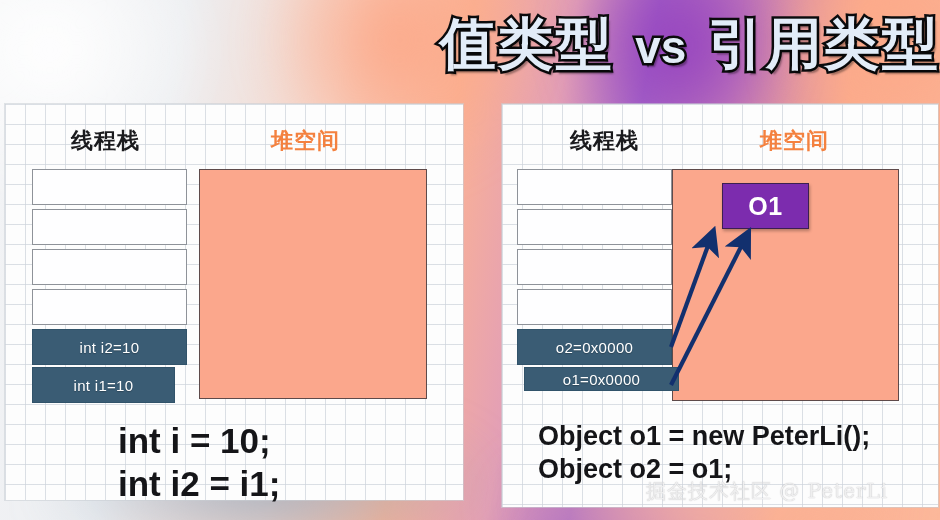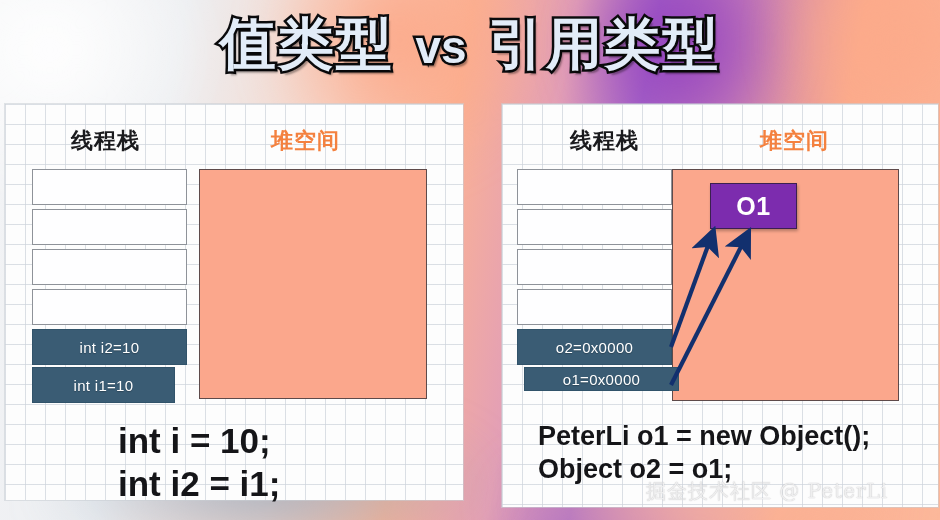--- a/index.html
+++ b/index.html
@@ -85,21 +85,21 @@
     border-radius: 50%;
     background: radial-gradient(closest-side, rgba(250,186,160,0.9), rgba(250,186,160,0.0) 75%);
     filter: blur(26px);
   }
 
   
   .title {
     position: absolute;
     left: 0; right: 0;
     top: 6px;
-    text-align: center;
+    text-align: right;
     font-size: 56px;
     font-weight: 700;
     letter-spacing: 2px;
     line-height: 1.35;
     color: #e2ecf8;
     -webkit-text-stroke: 5px #0b0b0d;
     paint-order: stroke fill;
     text-shadow: 3px 4px 2px rgba(0,0,0,0.35);
     white-space: nowrap;
   }
@@ -257,21 +257,21 @@
     <div class="line">int i2 = i1;</div>
   </div>
 
   <div class="panel" id="panel-right">
 
     <div class="section-head head-stack" style="left:68px; top:22px;">线程栈</div>
     <div class="section-head head-heap" style="left:258px; top:22px;">堆空间</div>
 
     <div class="heap" style="left:170px; top:65px; width:227px; height:232px;"></div>
 
-    <div class="obj-box" style="left:208px; top:79px; width:87px; height:46px;">
+    <div class="obj-box" style="left:220px; top:79px; width:87px; height:46px;">
       <span>O1</span>
     </div>
 
     <div class="cell cell-empty" style="left:15px; top:65px; width:155px; height:36px;">
       <span></span>
     </div>
     <div class="cell cell-empty" style="left:15px; top:105px; width:155px; height:36px;">
       <span></span>
     </div>
     <div class="cell cell-empty" style="left:15px; top:145px; width:155px; height:36px;">
@@ -292,19 +292,19 @@
         <marker id="ah" markerWidth="7" markerHeight="7" refX="5.4" refY="3.5" orient="auto" markerUnits="strokeWidth">
           <path d="M0,0 L7,3.5 L0,7 L1.6,3.5 Z" fill="#12306e"></path>
         </marker>
       </defs>
       <path d="M169,243 L211,128" stroke="#12306e" stroke-width="4.2" fill="none" marker-end="url(#ah)"></path>
       <path d="M169,281 L246,129" stroke="#12306e" stroke-width="4.2" fill="none" marker-end="url(#ah)"></path>
     </svg>
   </div>
 
   <div class="code-block" id="code-right">
-    <div class="line">PeterLi o1 = new Object();</div>
+    <div class="line">Object o1 = new PeterLi();</div>
     <div class="line">Object o2 = o1;</div>
   </div>
 
   <div class="watermark">掘金技术社区 @ PeterLi</div>
 
 </div>
 
 </body></html>

